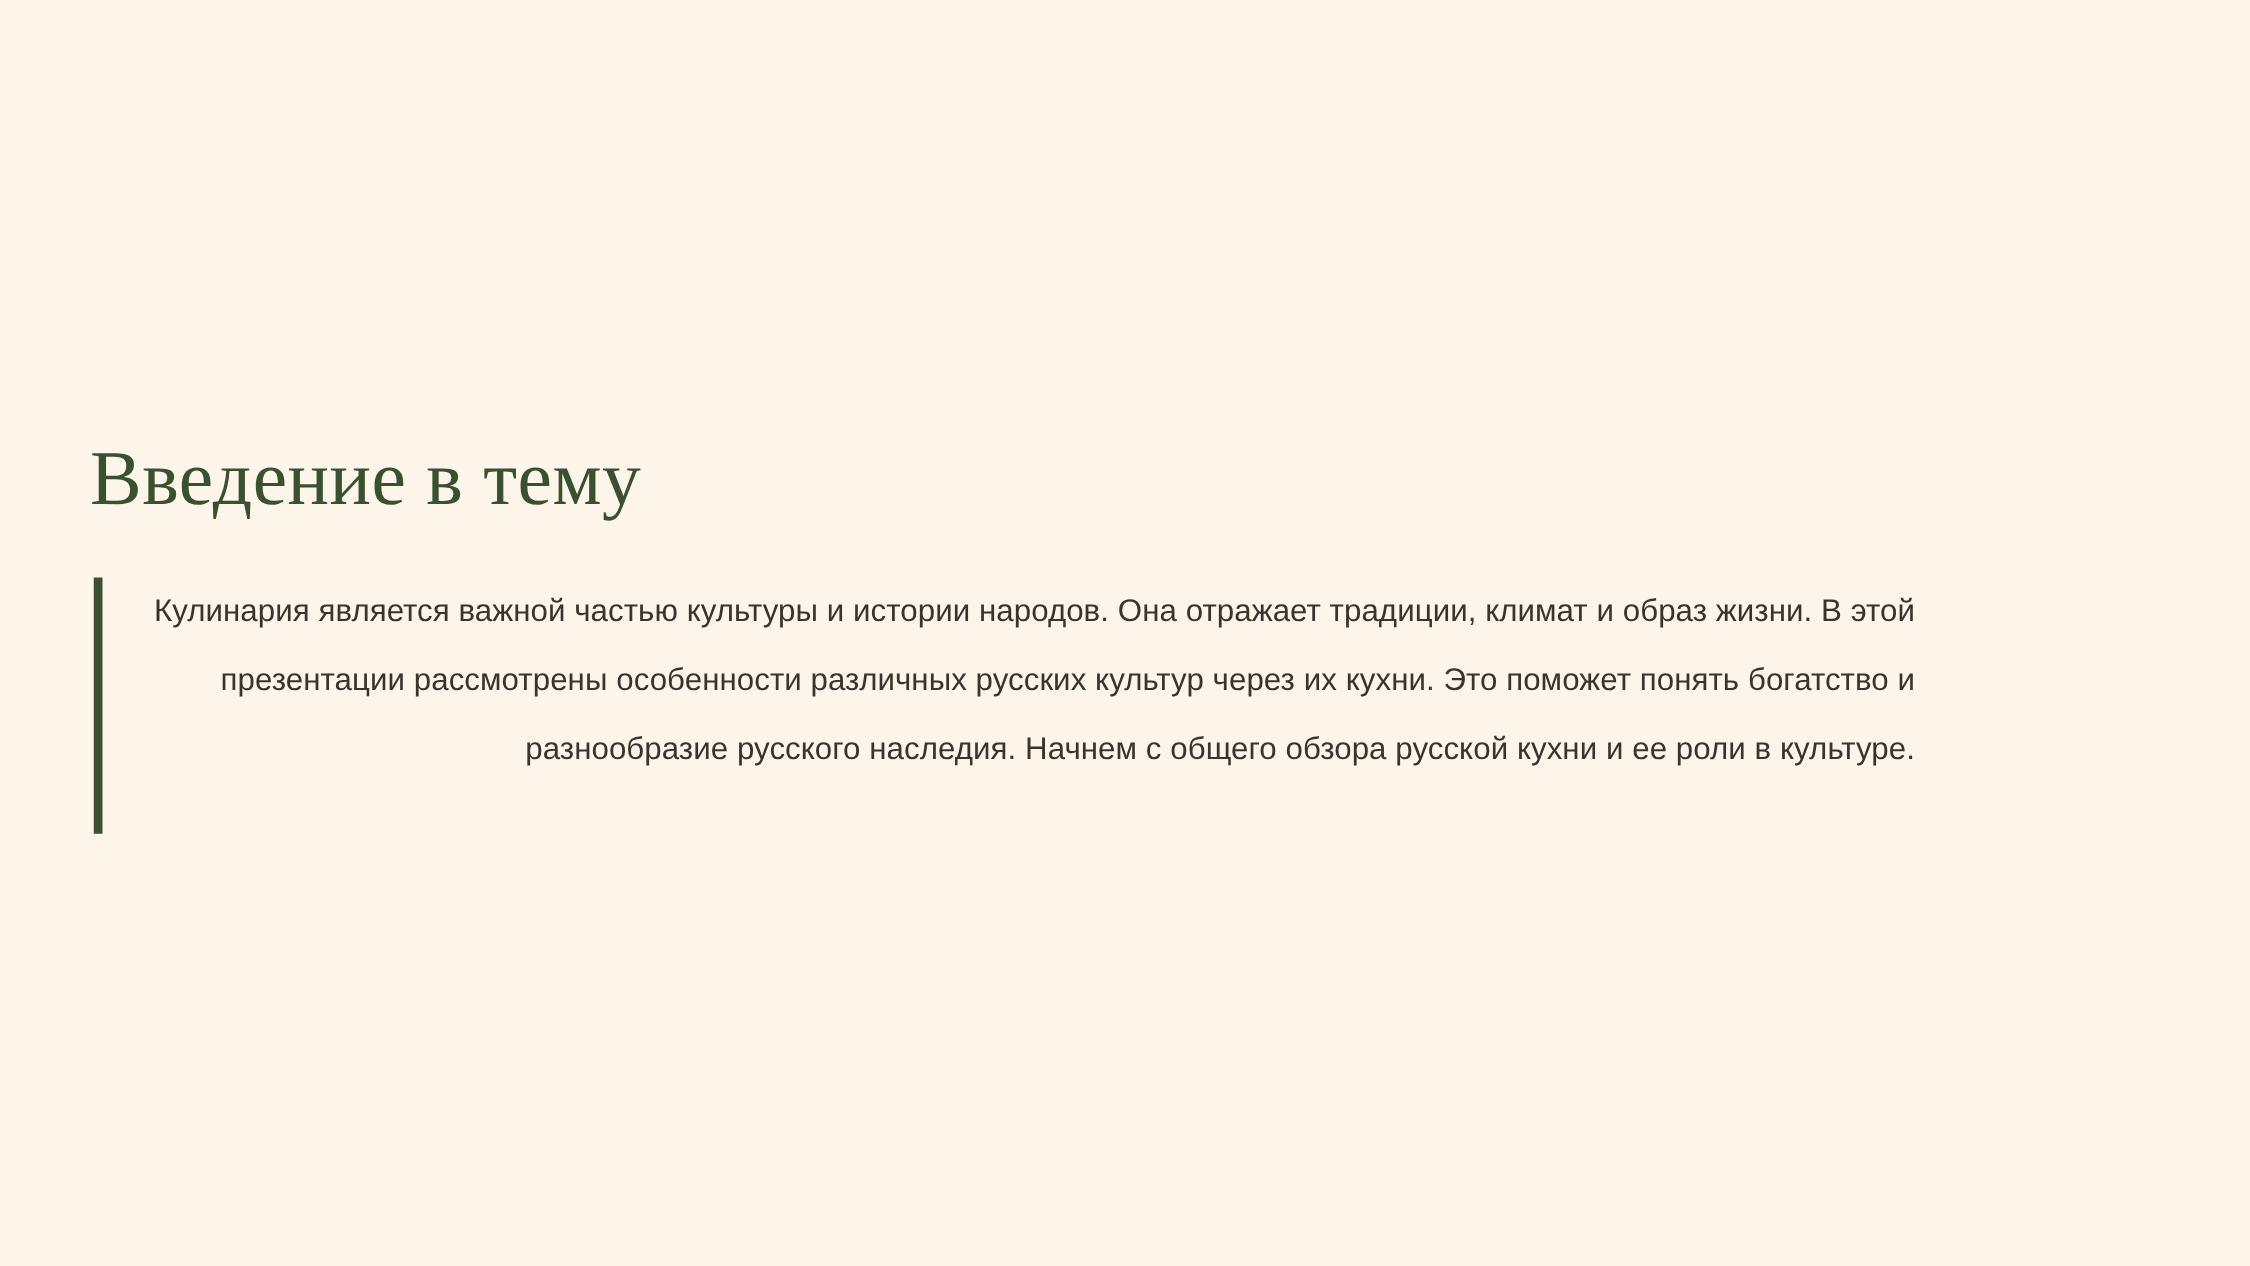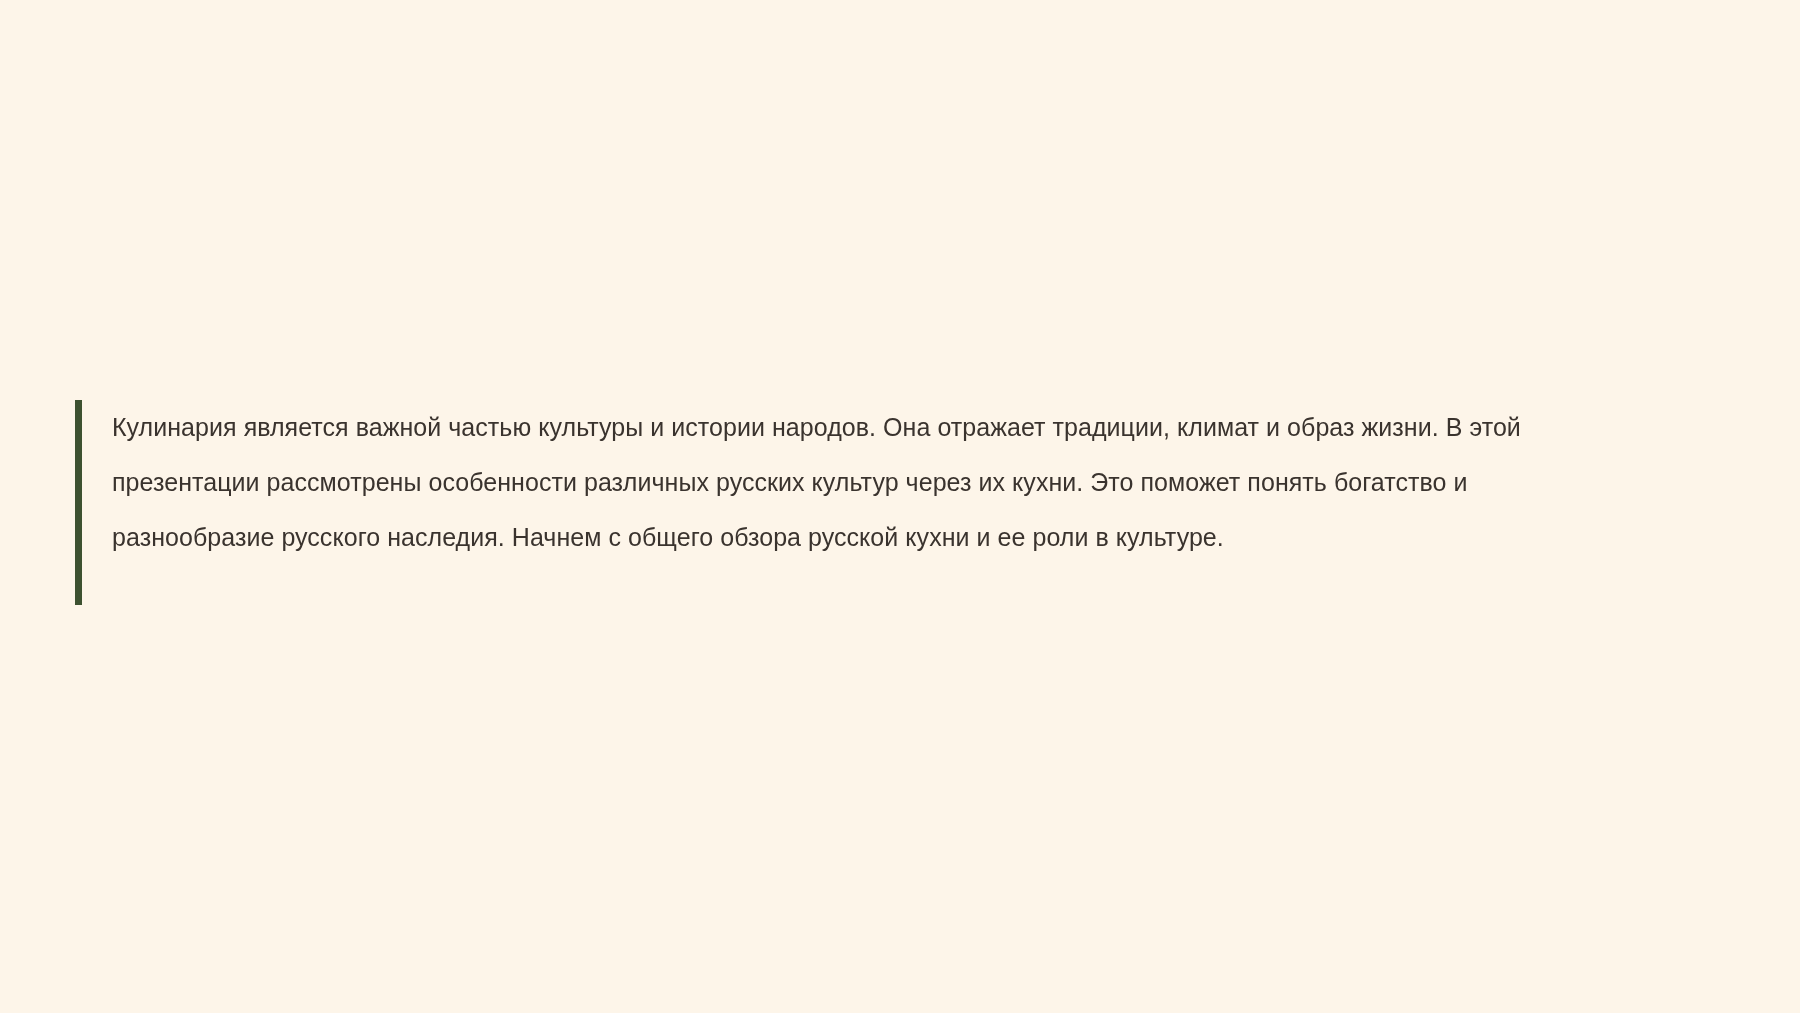--- a/index.html
+++ b/index.html
@@ -60,31 +60,32 @@
   }
 
   .body-text {
     margin: 0;
     padding: 0;
     font-family: "Liberation Sans", "DejaVu Sans", sans-serif;
     font-size: 25px;
     font-weight: 400;
     line-height: 55px;
     color: #3a332e;
-    text-align: left;
+    text-align: right;
     letter-spacing: 0.05px;
   }
 </style>
 </head>
 <body>
 
 <div class="slide">
 
   <div class="slide-body">
 
+    <h1 class="slide-title">Введение в тему</h1>
 
     <div class="body-block">
       <span class="accent-bar"></span>
       <p class="body-text">Кулинария является важной частью культуры и истории народов. Она отражает традиции, климат и образ жизни. В этой презентации рассмотрены особенности различных русских культур через их кухни. Это поможет понять богатство и разнообразие русского наследия. Начнем с общего обзора русской кухни и ее роли в культуре.</p>
     </div>
 
   </div>
 
 </div>
 

